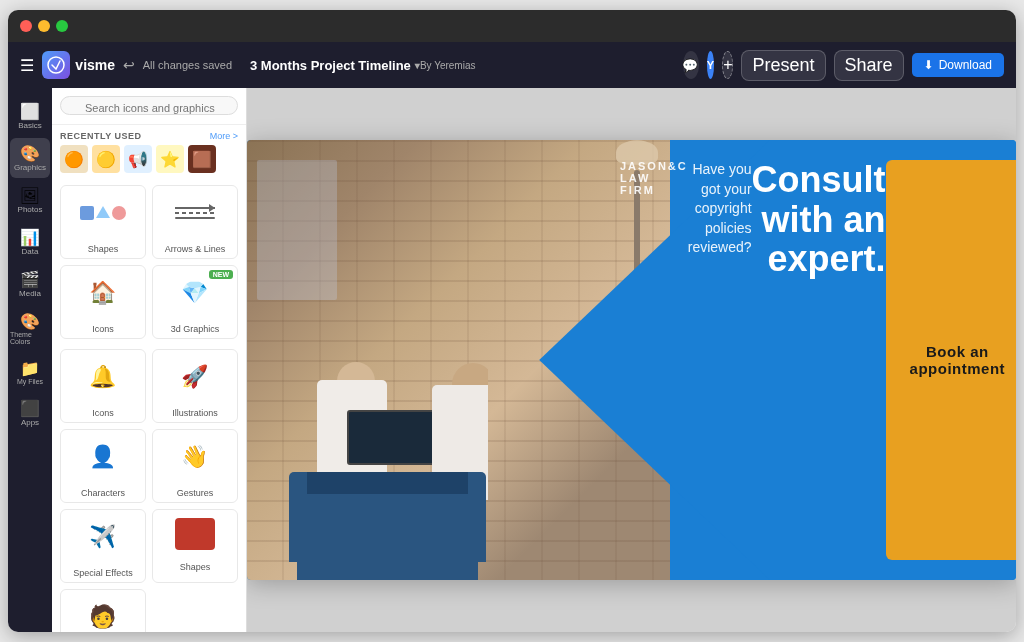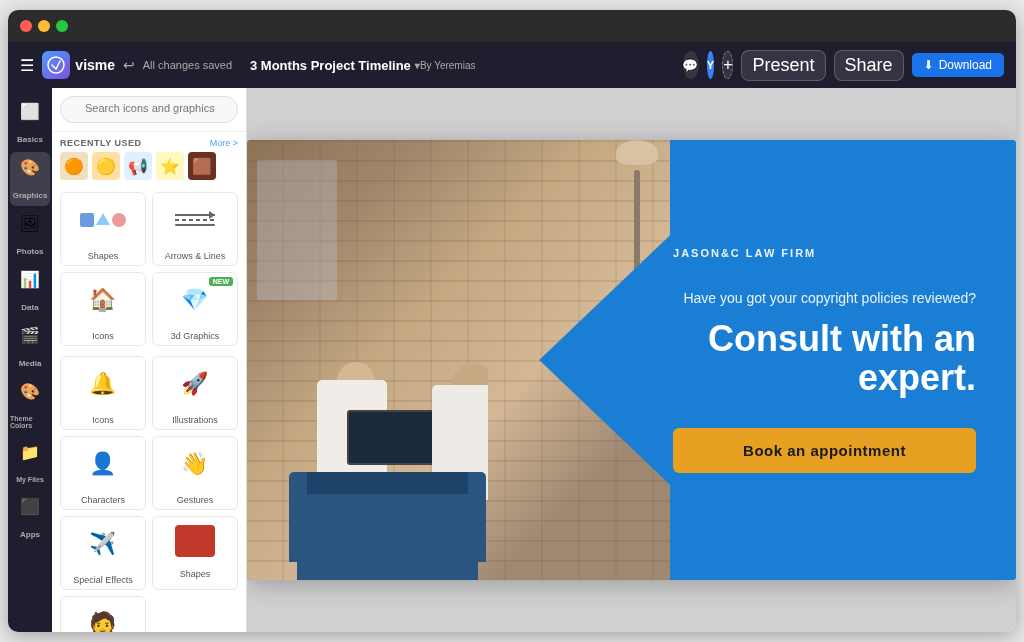--- a/index.html
+++ b/index.html
@@ -224,41 +224,40 @@
     }
     .sidebar-icon-item.active {
       background: rgba(255,255,255,0.15);
     }
     .sidebar-icon-emoji {
       font-size: 16px;
     }
     .sidebar-icon-label {
       color: #aaa;
       font-size: 8px;
-      margin-top: 14px;
-      font-weight: bold;
+      margin-top: 0;
     }
 
     
     .graphics-panel {
       width: 195px;
       background: #fff;
       display: flex;
       flex-direction: column;
       overflow: hidden;
       flex-shrink: 0;
       border-right: 1px solid #ddd;
     }
     .search-bar {
       padding: 8px;
       border-bottom: 1px solid #eee;
     }
     .search-input {
       width: 100%;
-      padding: 5px 8px 8px 24px;
+      padding: 5px 8px 0 24px;
       border: 1px solid #ddd;
       border-radius: 15px;
       font-size: 11px;
       background: #f8f8f8;
       position: relative;
     }
     .search-wrapper {
       position: relative;
     }
     .search-icon-inner {
@@ -450,21 +449,20 @@
       clip-path: polygon(30% 0%, 100% 0%, 100% 100%, 30% 100%, 0% 50%);
     }
     
     .slide-right {
       position: absolute;
       right: 30px;
       top: 0;
       bottom: 0;
       width: 42%;
       display: flex;
-      flex-direction: column;
       justify-content: center;
       padding: 20px 10px;
     }
     .firm-name {
       color: white;
       font-size: 11px;
       font-weight: 700;
       letter-spacing: 2px;
       text-transform: uppercase;
       margin-bottom: 30px;

